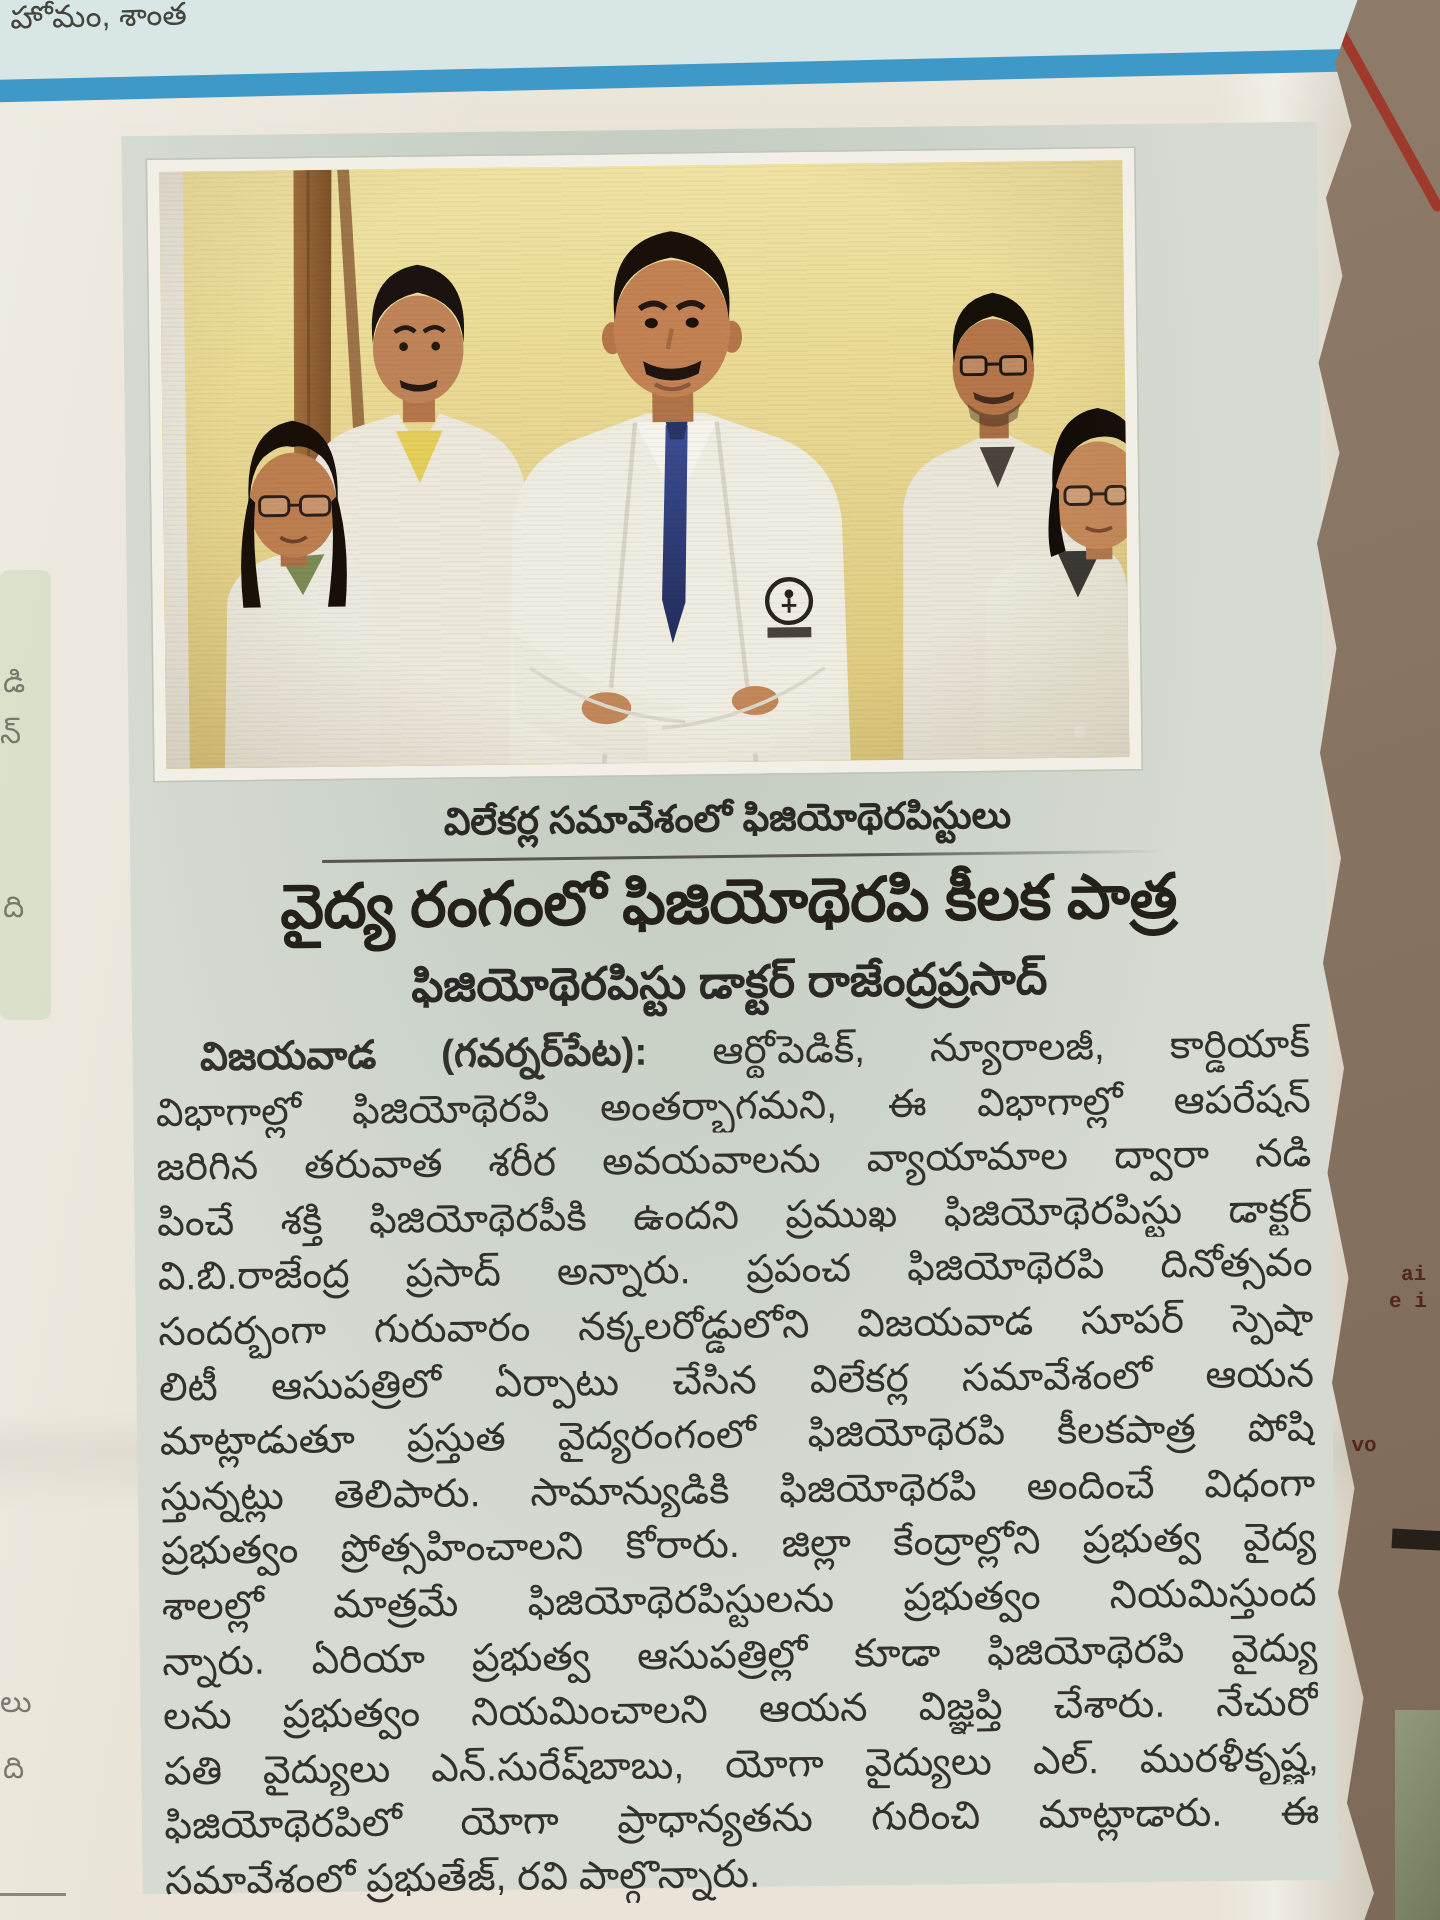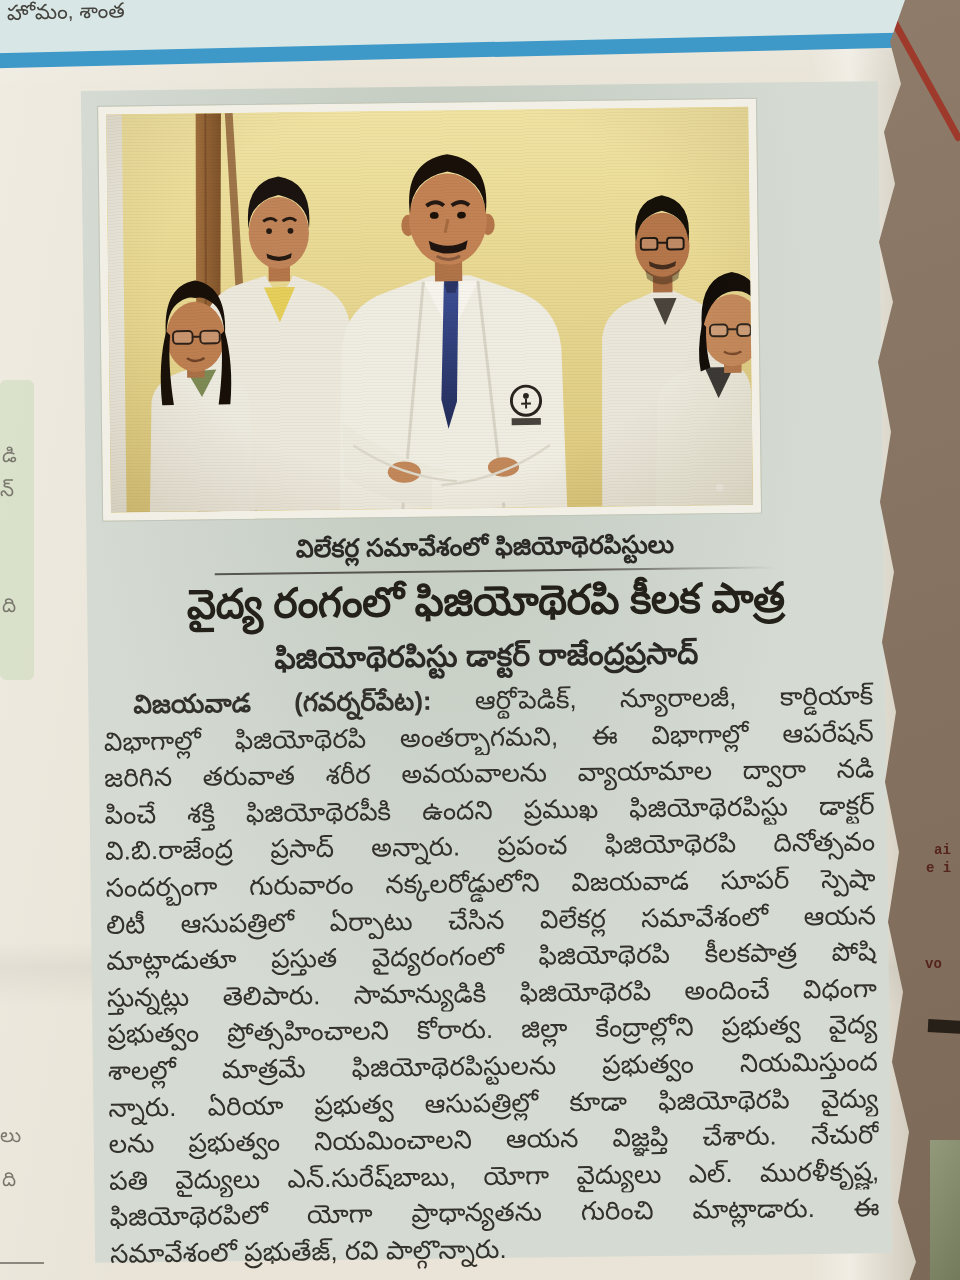--- a/index.html
+++ b/index.html
@@ -9,21 +9,21 @@
     font-family:"Liberation Sans", sans-serif;
   }
   
   .red-line{position:absolute;left:896px;top:18px;width:138px;height:7px;
     background:#9e3a2c;transform:rotate(61deg);transform-origin:left top;border-radius:3px;}
   .under-frag{position:absolute;color:#55251d;font-family:Liberation Mono, monospace;
     font-weight:bold;font-size:14px;}
   .uf0{left:934px;top:842px;}
   .uf1{left:926px;top:860px;}
   .uf2{left:978px;top:920px;}
-  .uf3{left:901px;top:956px;margin-left:24px;}
+  .uf3{left:901px;top:956px;}
   .dark-bar{position:absolute;left:928px;top:1020px;width:36px;height:13px;
     background:#262019;transform:rotate(3deg);}
   .green-obj{position:absolute;left:930px;top:1140px;width:40px;height:150px;
     background:linear-gradient(120deg,#939a7c,#6f7658);}
 
   
   .page{
     position:absolute;left:0;top:0;width:944px;height:1290px;
     background:
       linear-gradient(100deg, rgba(255,255,255,.28), rgba(255,255,255,0) 30%),

